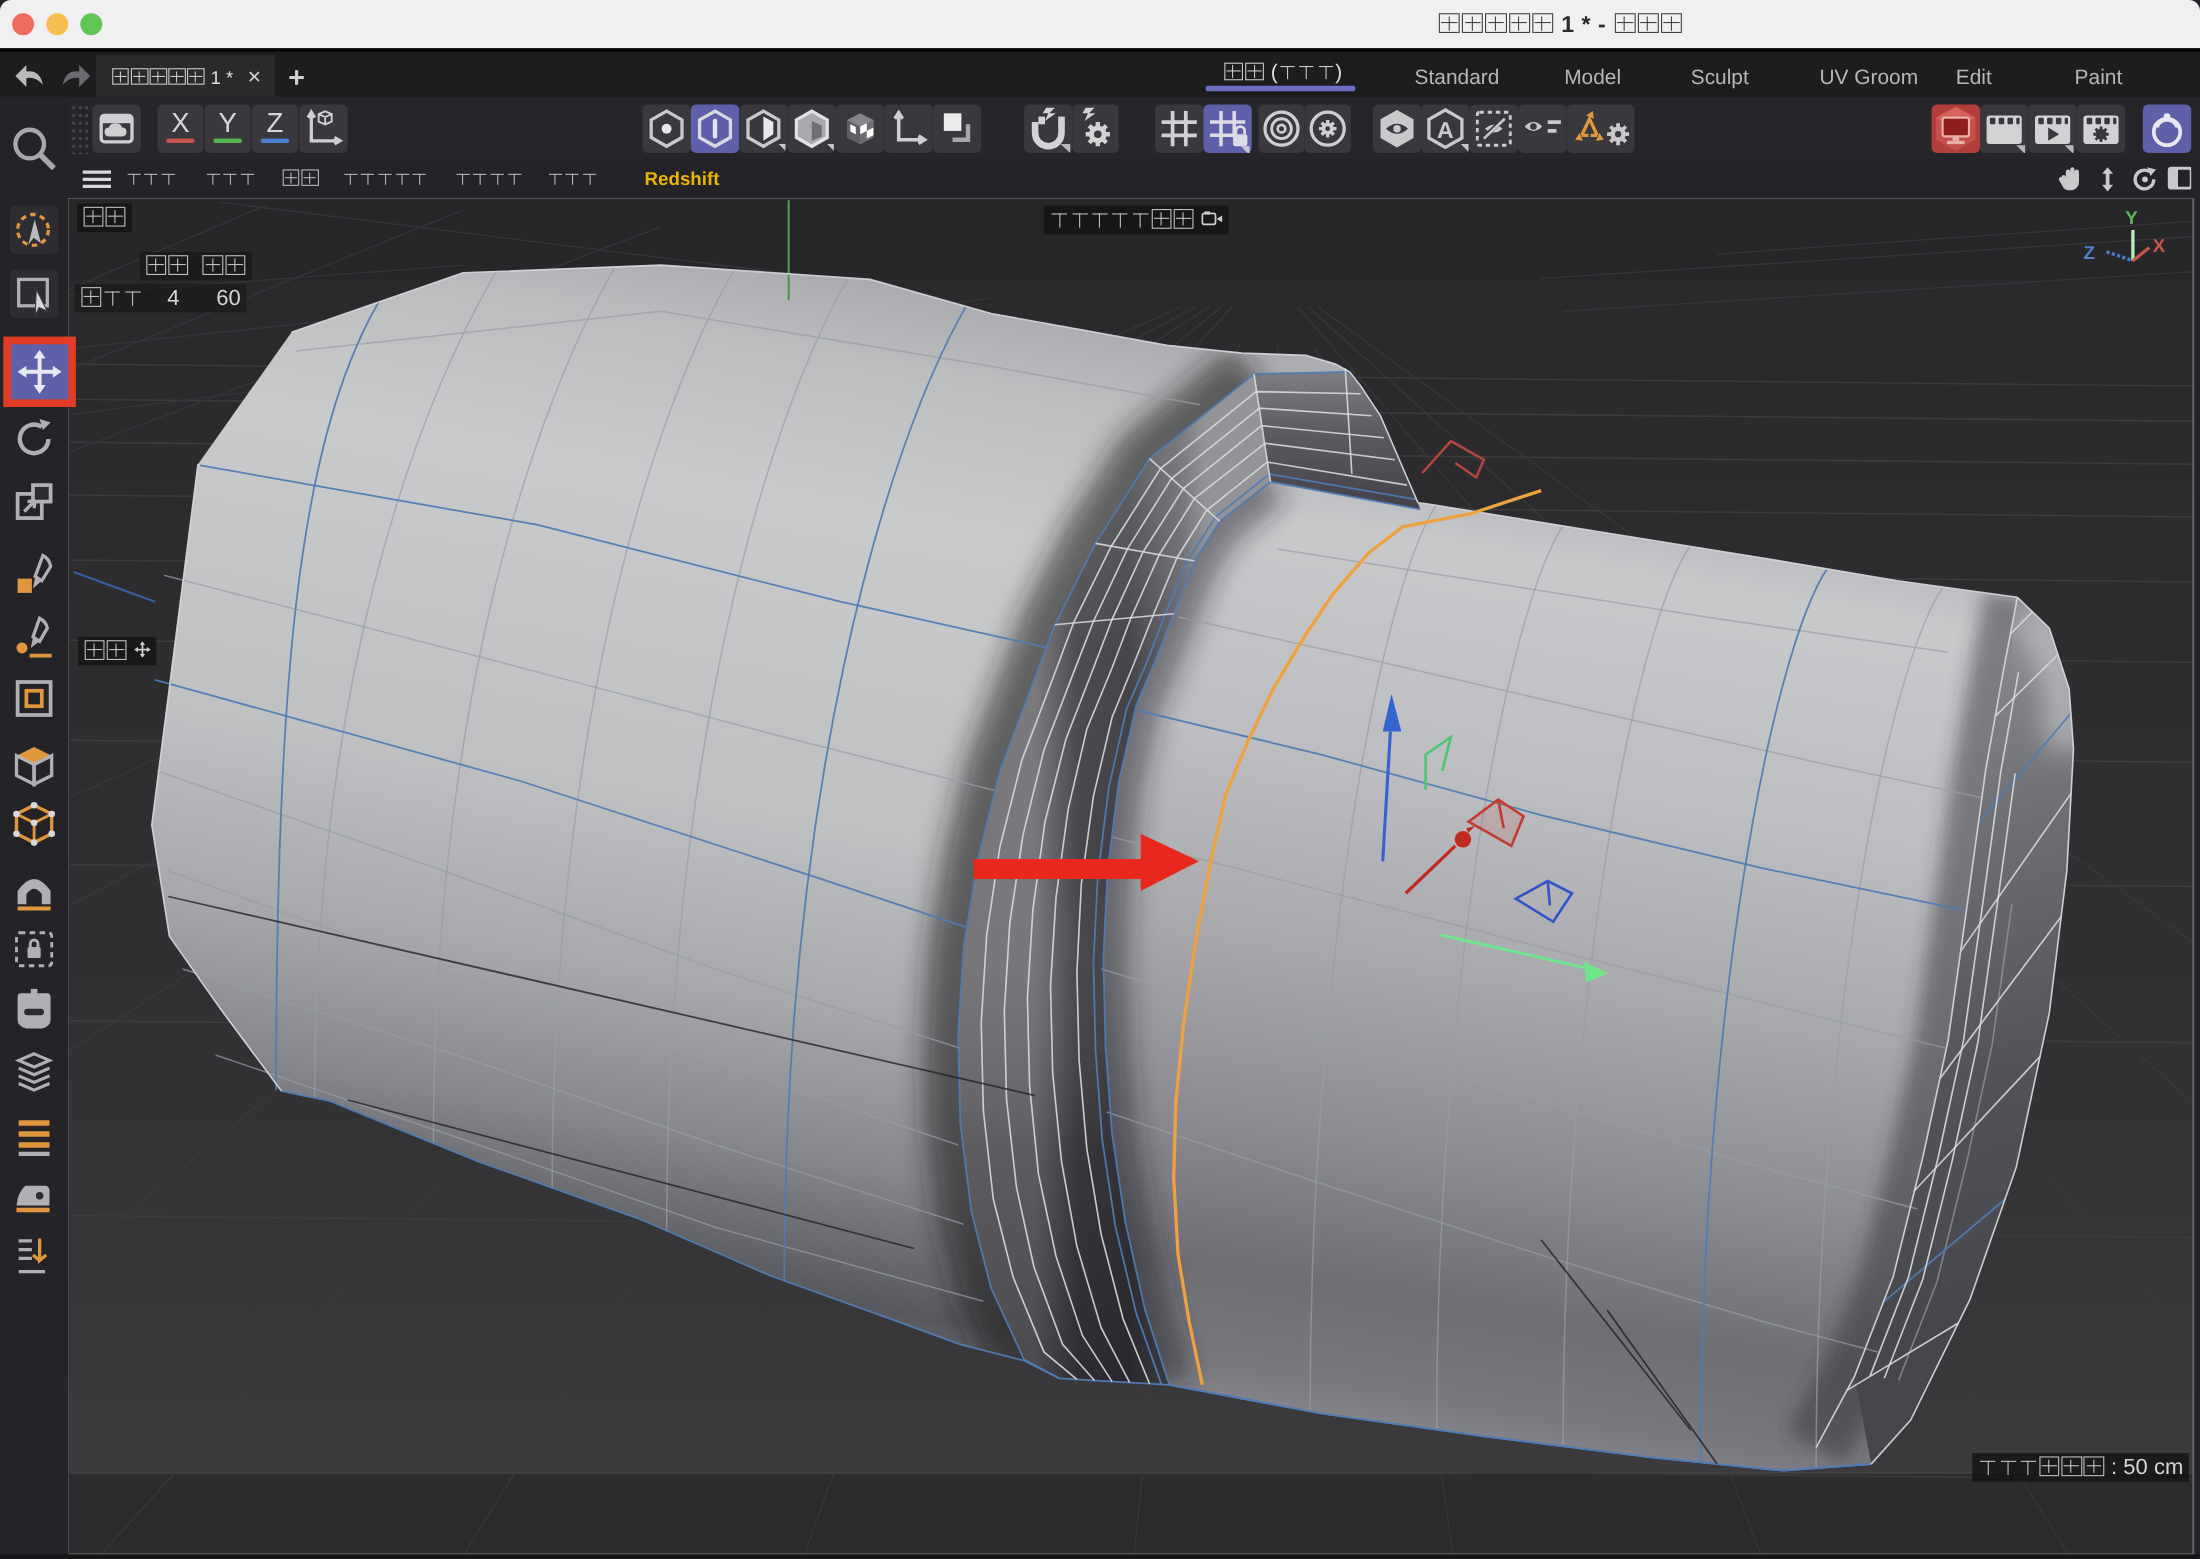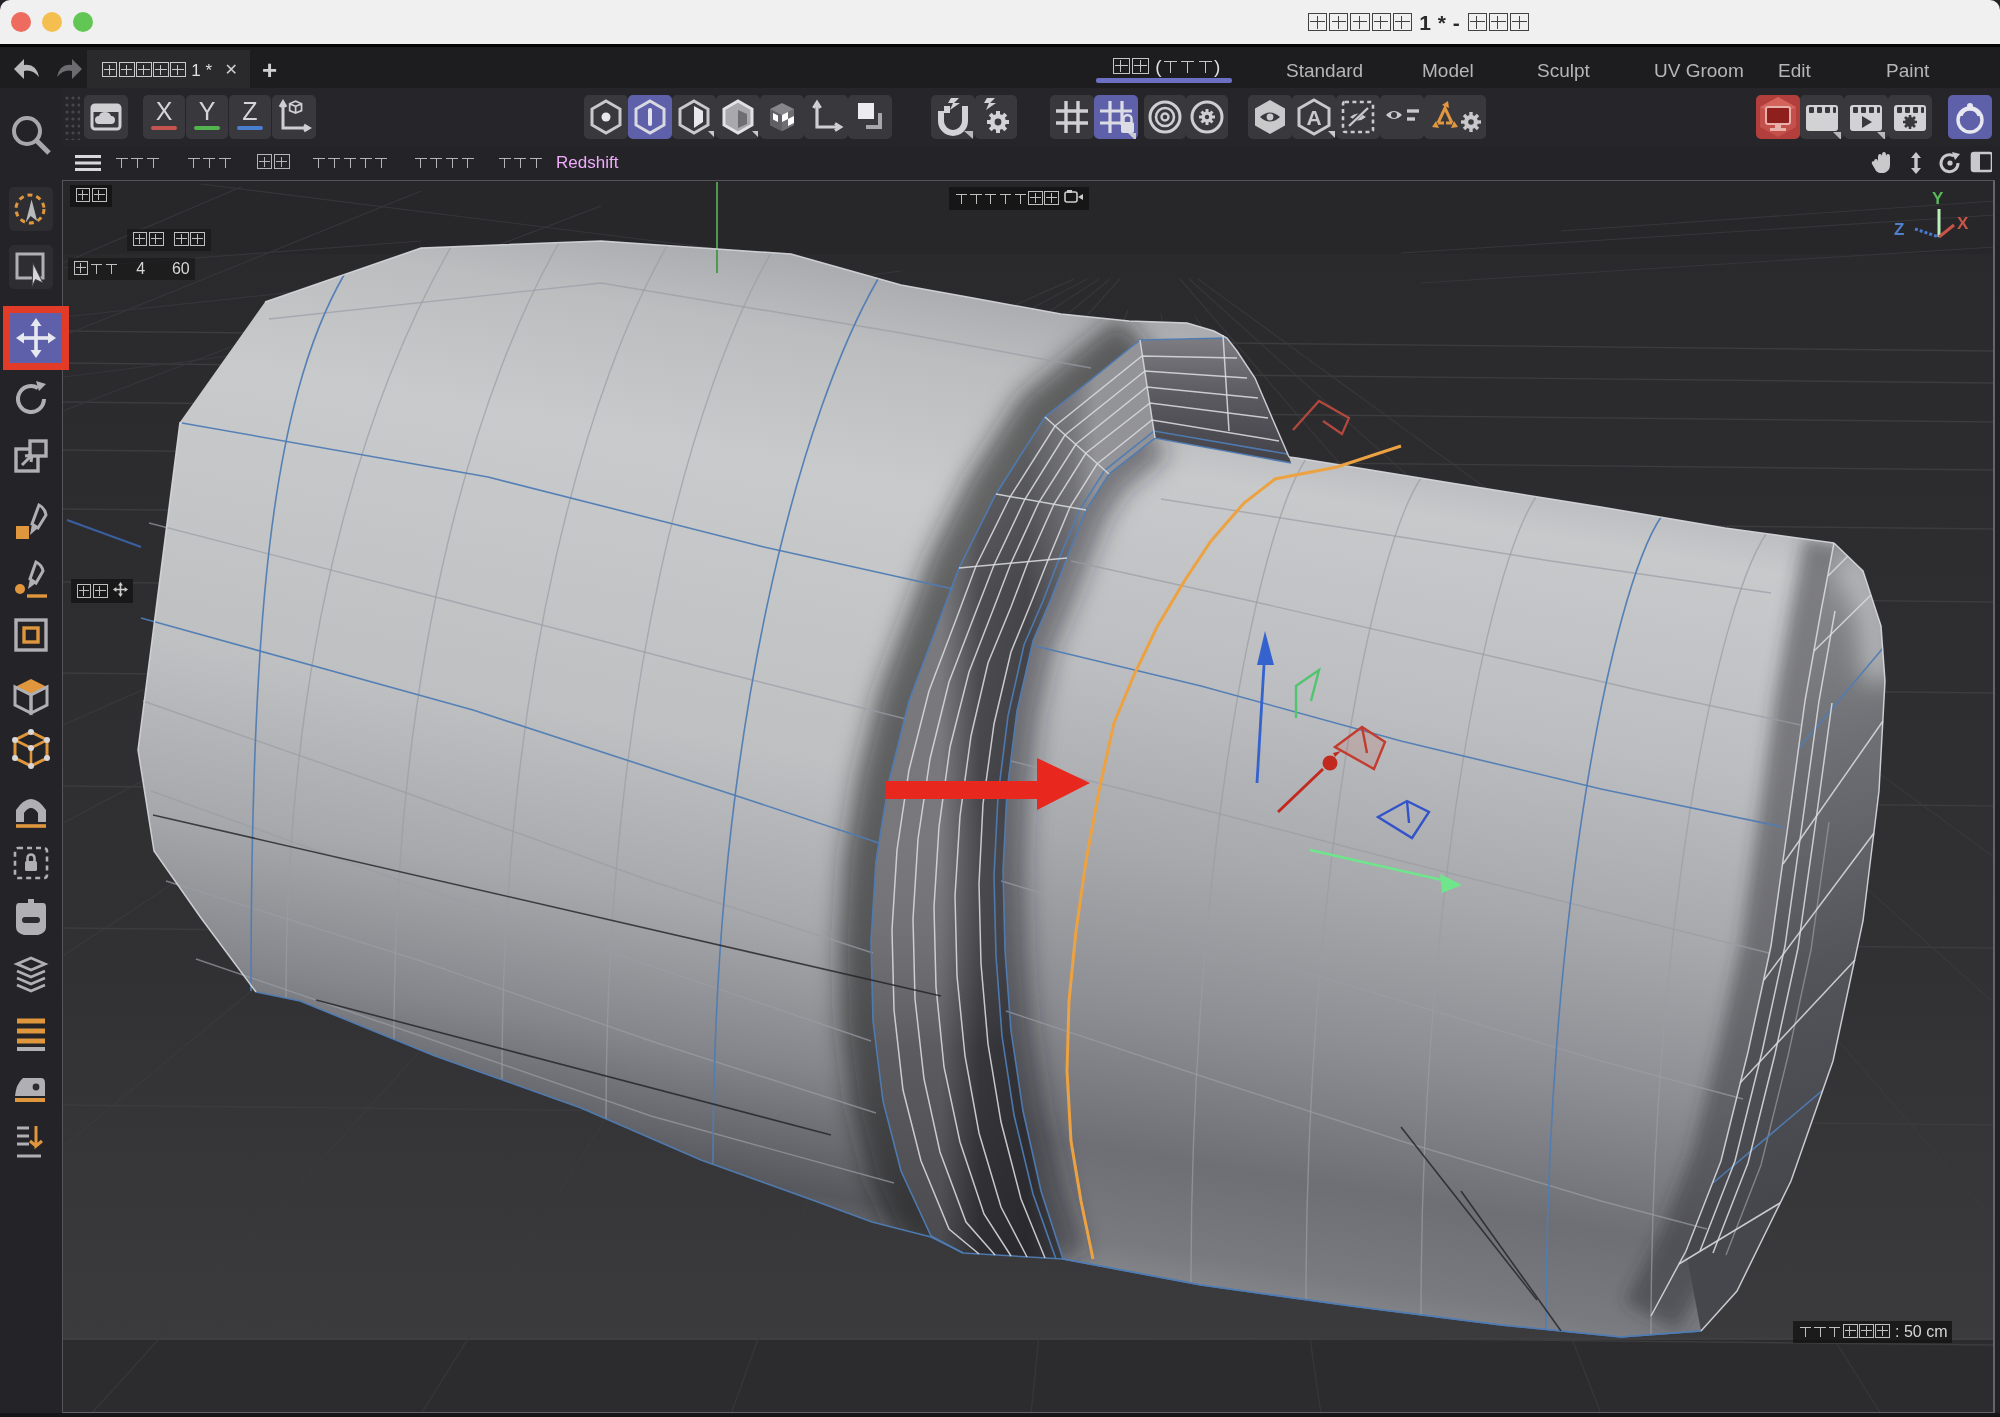--- a/index.html
+++ b/index.html
@@ -20,21 +20,21 @@
   
   #row3{left:0;top:88px;width:2000px;height:57px;background:#26262a;}
   .btn{position:absolute;top:7px;height:44px;background:#39393d;border-radius:5px;}
   
   #menurow{left:62px;top:145px;width:1938px;height:35px;background:#242428;color:#c9c9cb;font-size:17px;}
   
   #lefttb{left:0;top:88px;width:62px;height:1329px;background:#242428;}
   .ltn{position:absolute;left:9px;width:44px;height:44px;background:#2e2e32;border-radius:5px;}
   
   #vp{left:62px;top:180px;width:1932px;height:1233px;background:#2c2c2f;border-left:1px solid #56565a;border-top:1px solid #56565a;}
-  .ovl{position:absolute;background:rgba(18,18,18,.78);color:#d6d6d8;font-size:16px;line-height:1;padding:3px 5px;}
+  .ovl{position:absolute;background:rgba(18,18,18,.78);color:#d6d6d8;font-size:20px;line-height:1;padding:3px 5px;}
 </style></head>
 <body>
 <div class="abs" id="titlebar">
   <div class="tl" style="left:11px;background:#ed6b5f;"></div>
   <div class="tl" style="left:42px;background:#f5bf4f;"></div>
   <div class="tl" style="left:73px;background:#62c654;"></div>
   <div id="title"><span class="k"></span><span class="k"></span><span class="k"></span><span class="k"></span><span class="k"></span> 1 * - <span class="k"></span><span class="k"></span><span class="k"></span></div>
 </div>
 <div class="abs" id="row2">
 
@@ -319,21 +319,21 @@
         <path d="M0 9 H26"></path>
         <path d="M0 15.5 H26"></path>
       </g>
     </svg>
   <span class="abs" style="left:52px;top:8px"><span class="kh"></span><span class="kh"></span><span class="kh"></span></span>
   <span class="abs" style="left:124px;top:8px"><span class="kh"></span><span class="kh"></span><span class="kh"></span></span>
   <span class="abs" style="left:194px;top:8px"><span class="k"></span><span class="k"></span></span>
   <span class="abs" style="left:249px;top:8px"><span class="kh"></span><span class="kh"></span><span class="kh"></span><span class="kh"></span><span class="kh"></span></span>
   <span class="abs" style="left:351px;top:8px"><span class="kh"></span><span class="kh"></span><span class="kh"></span><span class="kh"></span></span>
   <span class="abs" style="left:435px;top:8px"><span class="kh"></span><span class="kh"></span><span class="kh"></span></span>
-  <span class="abs" style="left:494px;top:8px;color:#f0abfc;font-weight:normal">Redshift</span>
+  <span class="abs" style="left:524px;top:8px;color:#eab308;font-weight:bold">Redshift</span>
   <svg class="abs" style="left:1806px;top:5px" width="124" height="26" viewBox="0 0 124 26">
     <g fill="#c9c9cb">
       <path d="M6 12 q0 -3 2 -3 q2 0 2 3 l0 -5 q0 -3 2 -3 q2 0 2 3 l0 -2 q0 -3 2 -3 q2 0 2 3 l0 2 q0 -3 2 -3 q2 0 2 3 v8 q0 6 -6 8 h-4 q-4 -1 -5 -4 l-3 -5 q-1 -2 1 -3 q1 0 1 1 Z"></path>
       <g transform="translate(40,0)">
           <path d="M8 2 l-5 6 h10 Z"></path>
           <path d="M8 24 l-5 -6 h10 Z"></path>
           <rect x="6.3" y="7" width="3.4" height="12"></rect>
         </g>
       <g transform="translate(70,0)">
           <path d="M20 13 a8.5 8.5 0 1 1 -4 -7" fill="none" stroke="#c9c9cb" stroke-width="3"></path>

